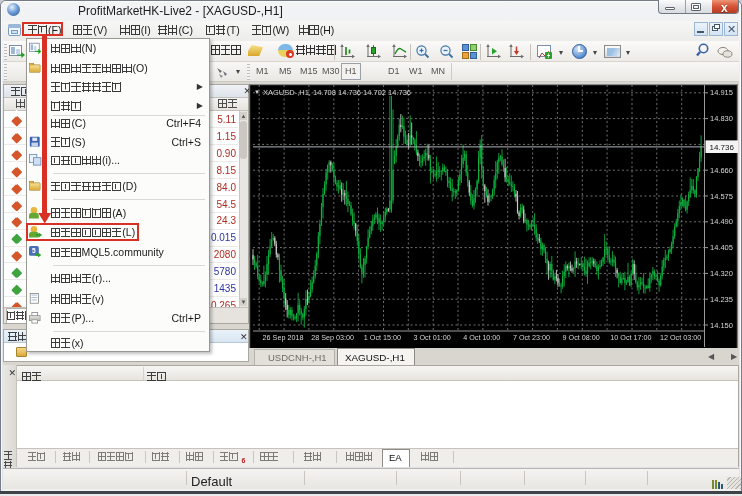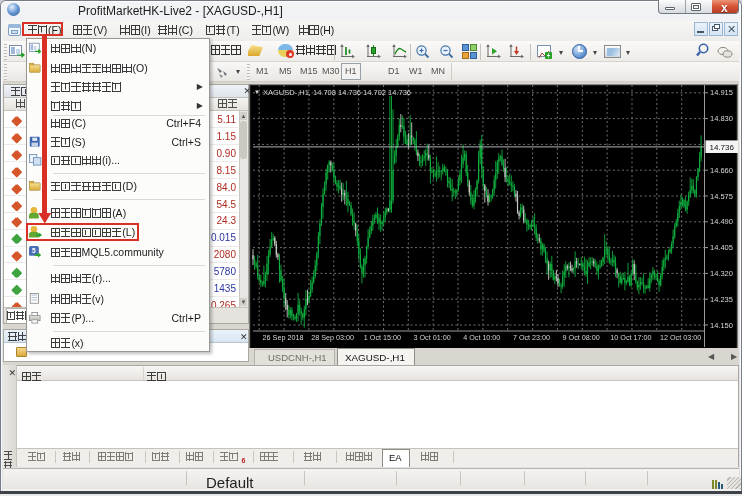--- a/index.html
+++ b/index.html
@@ -934,21 +934,21 @@
 <div class="abs" style="left:213px;top:450.5px;width:1px;height:12px;background:#c9c6c0"></div>
 <div class="abs" style="left:252.8px;top:450.5px;width:1px;height:12px;background:#c9c6c0"></div>
 <div class="abs" style="left:292.5px;top:450.5px;width:1px;height:12px;background:#c9c6c0"></div>
 <div class="abs" style="left:335.5px;top:450.5px;width:1px;height:12px;background:#c9c6c0"></div>
 <div class="abs" style="left:241.5px;top:456.5px;font-size:7px;color:#c02020;font-weight:bold">6</div>
 <div class="abs" style="left:382px;top:448.5px;width:28px;height:18px;background:#fff;border:1px solid #8f8c86;border-bottom:none"></div>
 <div class="abs" style="left:389px;top:452px;font-size:9.5px;color:#111">EA</div>
 <div class="abs" style="left:421px;top:451.5px;font-size:9.5px;color:#6b6963"><i class="h s g2"></i><i class="h s g1"></i></div>
 <div class="abs" style="left:453px;top:450.5px;width:1px;height:12px;background:#c9c6c0"></div>
 <div class="abs" style="left:3px;top:467.5px;width:736px;height:21px;background:linear-gradient(#f4f3f1,#e8e6e2);border-top:1px solid #b8b5b0"></div>
-<div class="abs" style="left:206px;top:474px;font-size:15px;color:#222">Default</div>
+<div class="abs" style="left:191px;top:474px;font-size:13px;color:#222">Default</div>
 <div class="abs" style="left:186px;top:471px;width:1px;height:14px;background:#c9c6c0"></div>
 <div class="abs" style="left:304px;top:471px;width:1px;height:14px;background:#c9c6c0"></div>
 <div class="abs" style="left:396px;top:471px;width:1px;height:14px;background:#c9c6c0"></div>
 <div class="abs" style="left:460px;top:471px;width:1px;height:14px;background:#c9c6c0"></div>
 <div class="abs" style="left:524px;top:471px;width:1px;height:14px;background:#c9c6c0"></div>
 <div class="abs" style="left:584.5px;top:471px;width:1px;height:14px;background:#c9c6c0"></div>
 <div class="abs" style="left:647px;top:471px;width:1px;height:14px;background:#c9c6c0"></div>
 <div class="abs" style="left:712px;top:476px;width:11px;height:10px"><svg width="11" height="10">
       <rect x="0" y="0" width="2" height="10" fill="#7a8a2a"></rect>
       <rect x="3" y="0" width="2" height="10" fill="#7a8a2a"></rect>

